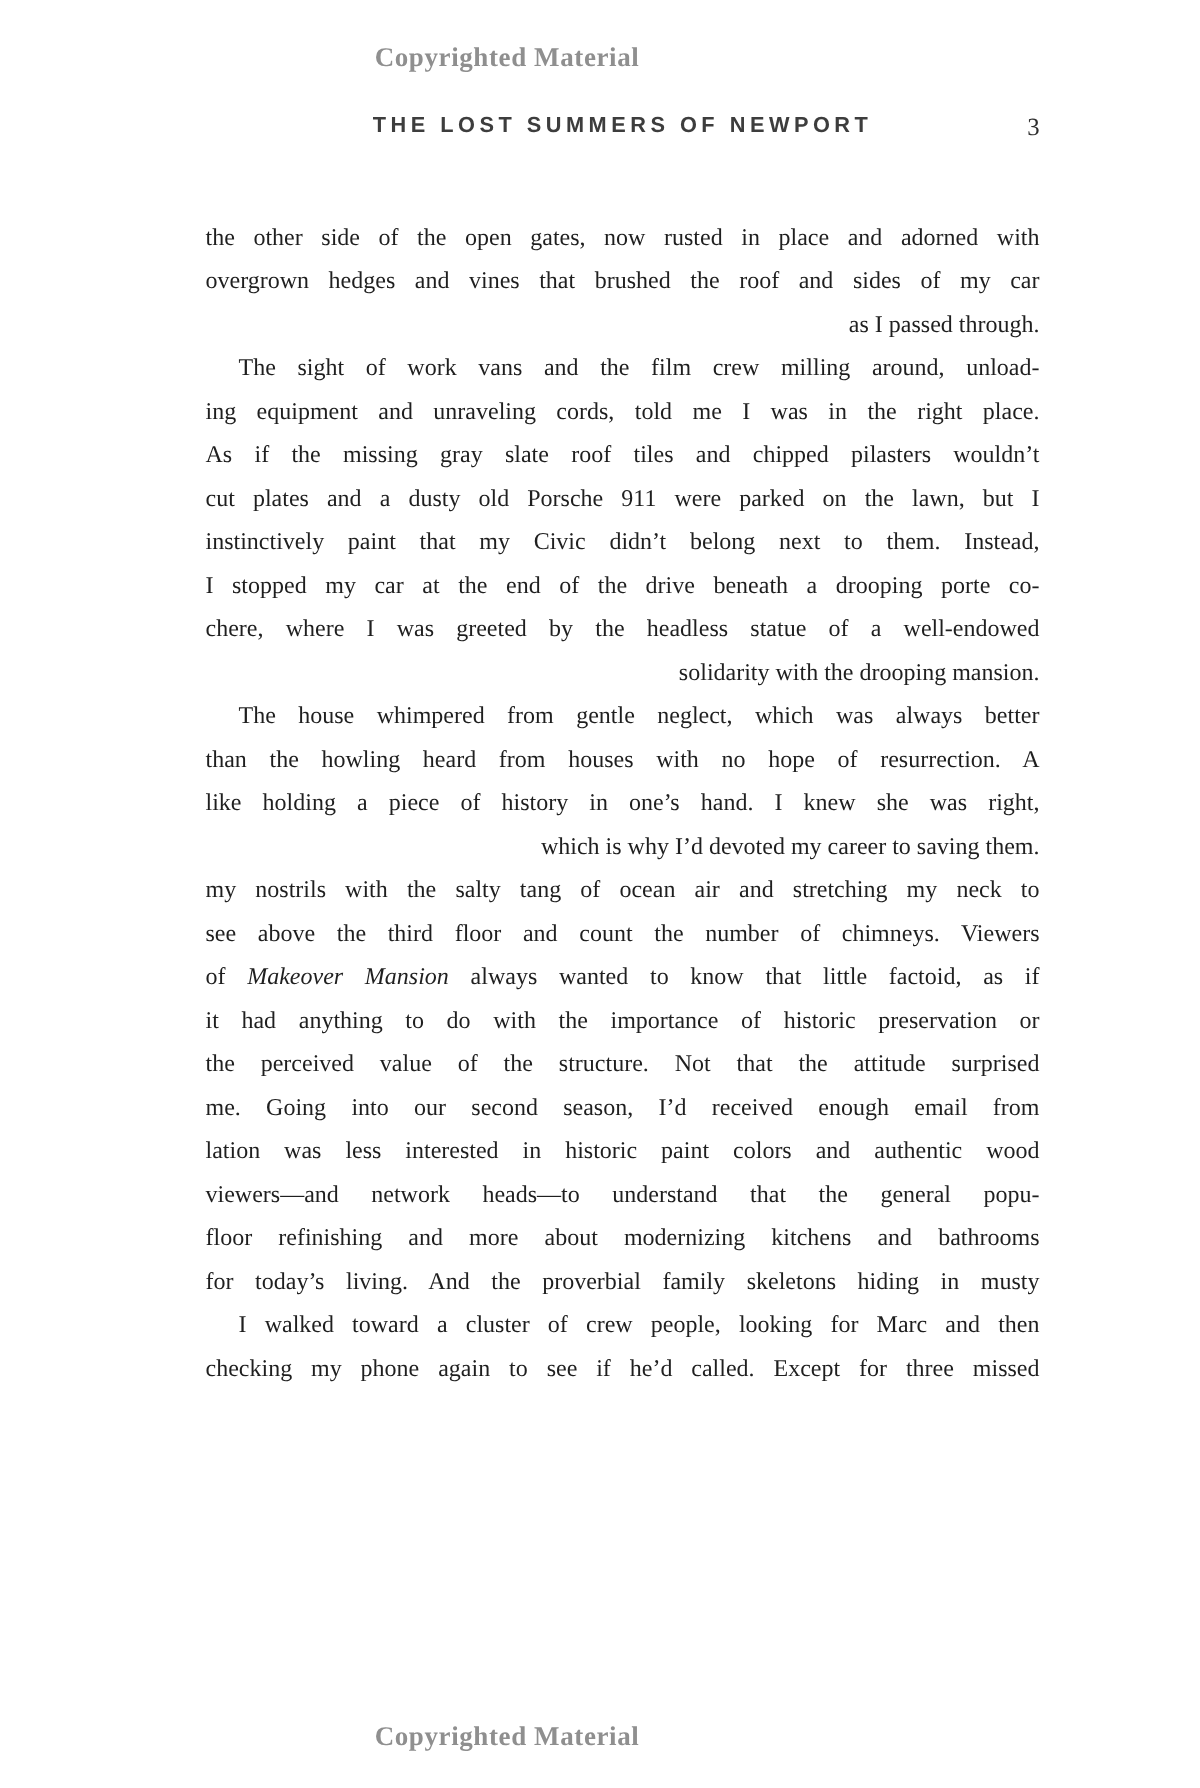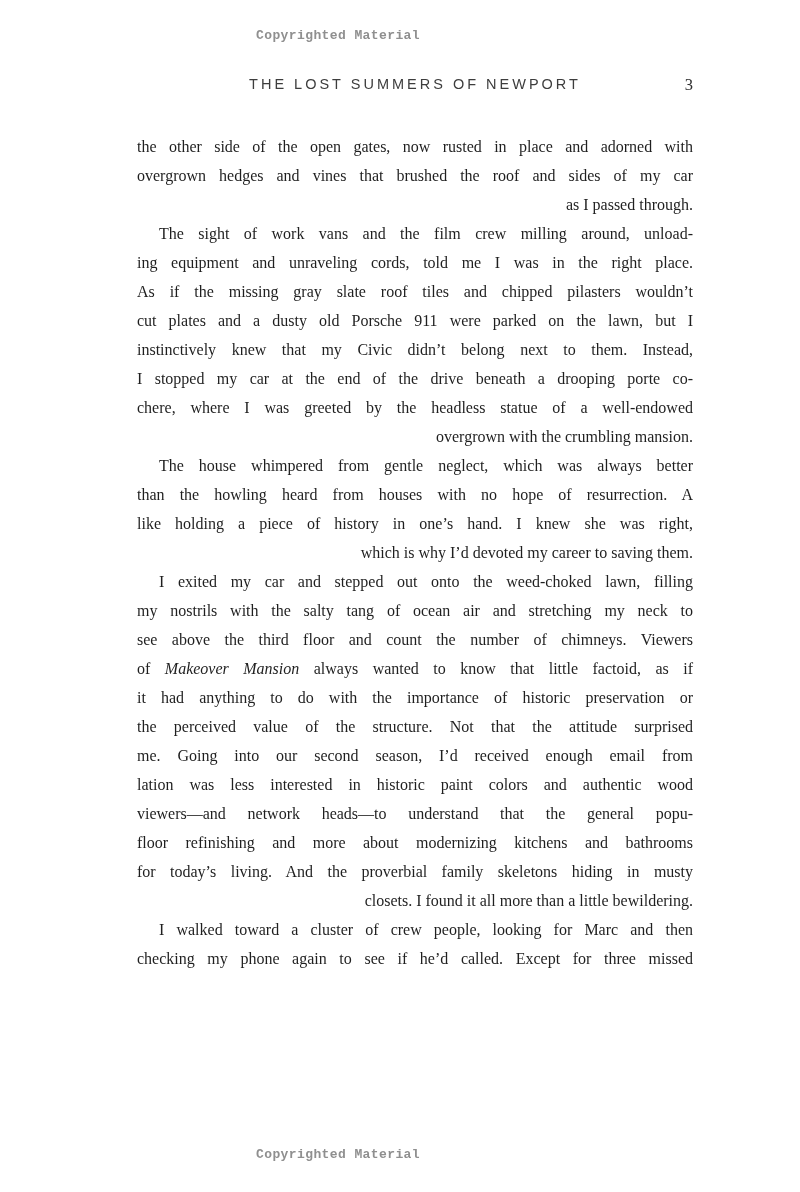--- a/index.html
+++ b/index.html
@@ -12,57 +12,57 @@
     width: 800px;
     height: 1192px;
     background: #ffffff;
     overflow: hidden;
   }
   .slug {
     position: absolute;
     left: 0;
     width: 676px;
     text-align: center;
-    font-family: Liberation Mono, monospace;
+    font-family: Liberation Serif, serif;
     font-weight: bold;
-    font-size: 13px;
+    font-size: 18px;
     letter-spacing: 0.4px;
     color: #8f8f8f;
   }
   .slug.top { top: 28px; }
   .slug.bottom { top: 1147px; }
   .running-head {
     position: absolute;
     left: 137px;
     top: 76px;
     width: 556px;
     height: 22px;
   }
   .running-head .head-title {
     display: block;
     width: 100%;
     text-align: center;
     font-family: "Liberation Sans", sans-serif;
-    font-weight: 400;
+    font-weight: 700;
     font-size: 14.5px;
     letter-spacing: 3px;
     color: #3d3d3d;
   }
   .running-head .page-num {
     position: absolute;
     right: 0;
     top: -1px;
     font-family: "Liberation Serif", serif;
     font-size: 16.5px;
     color: #2e2e2e;
   }
   .body-text {
     position: absolute;
     left: 137px;
-    top: 132px;
+    top: 144px;
     width: 556px;
     font-family: "Liberation Serif", serif;
     font-size: 16px;
     color: #1f1f1f;
   }
   .line {
     height: 29px;
     line-height: 29px;
     text-align: right;
     white-space: normal;
@@ -92,44 +92,42 @@
       <div>
         <div class="line just">the other side of the open gates, now rusted in place and adorned with</div>
         <div class="line just">overgrown hedges and vines that brushed the roof and sides of my car</div>
         <div class="line">as I passed through.</div>
       </div>
       <div>
         <div class="line just indent">The sight of work vans and the film crew milling around, unload-</div>
         <div class="line just">ing equipment and unraveling cords, told me I was in the right place.</div>
         <div class="line just">As if the missing gray slate roof tiles and chipped pilasters wouldn’t</div>
         <div class="line just">cut plates and a dusty old Porsche 911 were parked on the lawn, but I</div>
-        <div class="line just">instinctively knew that my Civic didn’t belong next to them. Instead,</div>
+        <div class="line just">instinctively paint that my Civic didn’t belong next to them. Instead,</div>
         <div class="line just">I stopped my car at the end of the drive beneath a drooping porte co-</div>
         <div class="line just">chere, where I was greeted by the headless statue of a well-endowed</div>
-        <div class="line">overgrown with the crumbling mansion.</div>
+        <div class="line">solidarity with the drooping mansion.</div>
       </div>
       <div>
         <div class="line just indent">The house whimpered from gentle neglect, which was always better</div>
         <div class="line just">than the howling heard from houses with no hope of resurrection. A</div>
         <div class="line just">like holding a piece of history in one’s hand. I knew she was right,</div>
         <div class="line">which is why I’d devoted my career to saving them.</div>
       </div>
       <div>
-        <div class="line just indent">I exited my car and stepped out onto the weed-choked lawn, filling</div>
         <div class="line just">my nostrils with the salty tang of ocean air and stretching my neck to</div>
         <div class="line just">see above the third floor and count the number of chimneys. Viewers</div>
         <div class="line just">of <i>Makeover Mansion</i> always wanted to know that little factoid, as if</div>
         <div class="line just">it had anything to do with the importance of historic preservation or</div>
         <div class="line just">the perceived value of the structure. Not that the attitude surprised</div>
         <div class="line just">me. Going into our second season, I’d received enough email from</div>
         <div class="line just">lation was less interested in historic paint colors and authentic wood</div>
         <div class="line just">viewers—and network heads—to understand that the general popu-</div>
         <div class="line just">floor refinishing and more about modernizing kitchens and bathrooms</div>
         <div class="line just">for today’s living. And the proverbial family skeletons hiding in musty</div>
-        <div class="line">closets. I found it all more than a little bewildering.</div>
       </div>
       <div>
         <div class="line just indent">I walked toward a cluster of crew people, looking for Marc and then</div>
         <div class="line just">checking my phone again to see if he’d called. Except for three missed</div>
       </div>
     </div>
 
   <div class="slug bottom">Copyrighted Material</div>
 
 </div>

